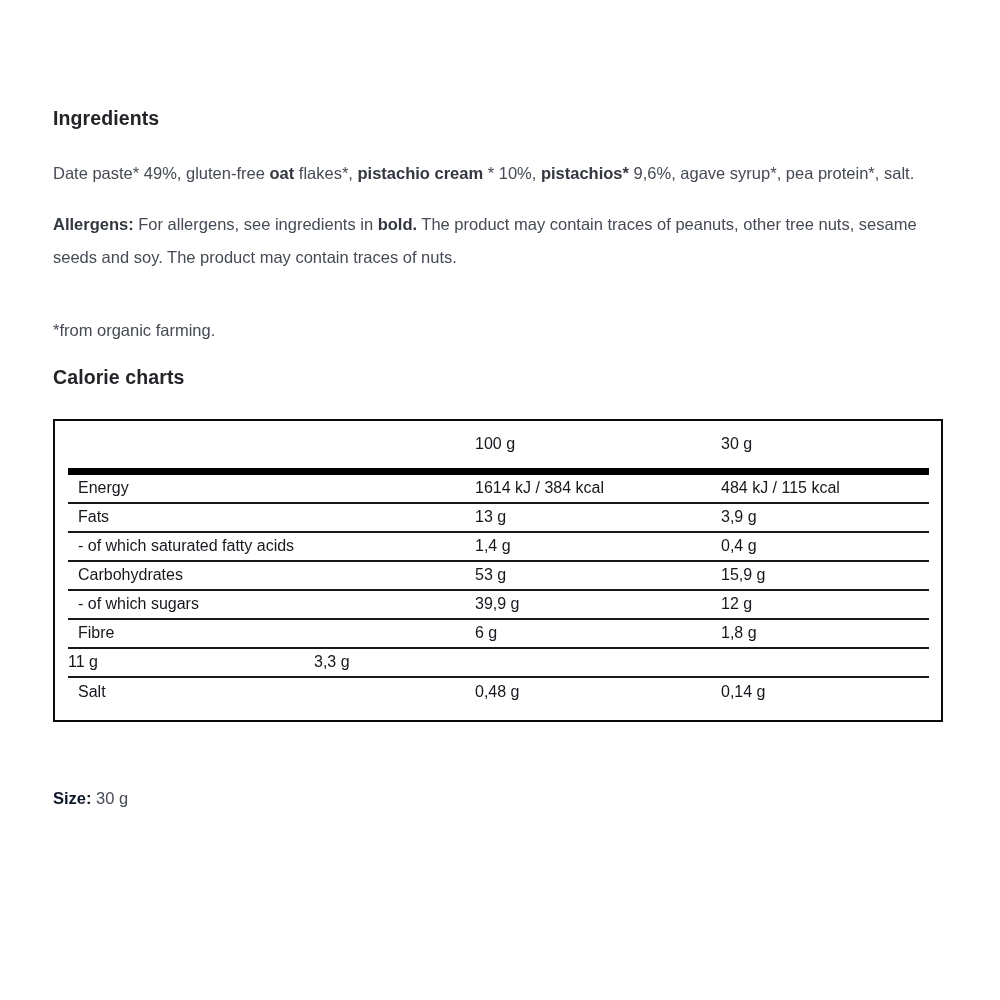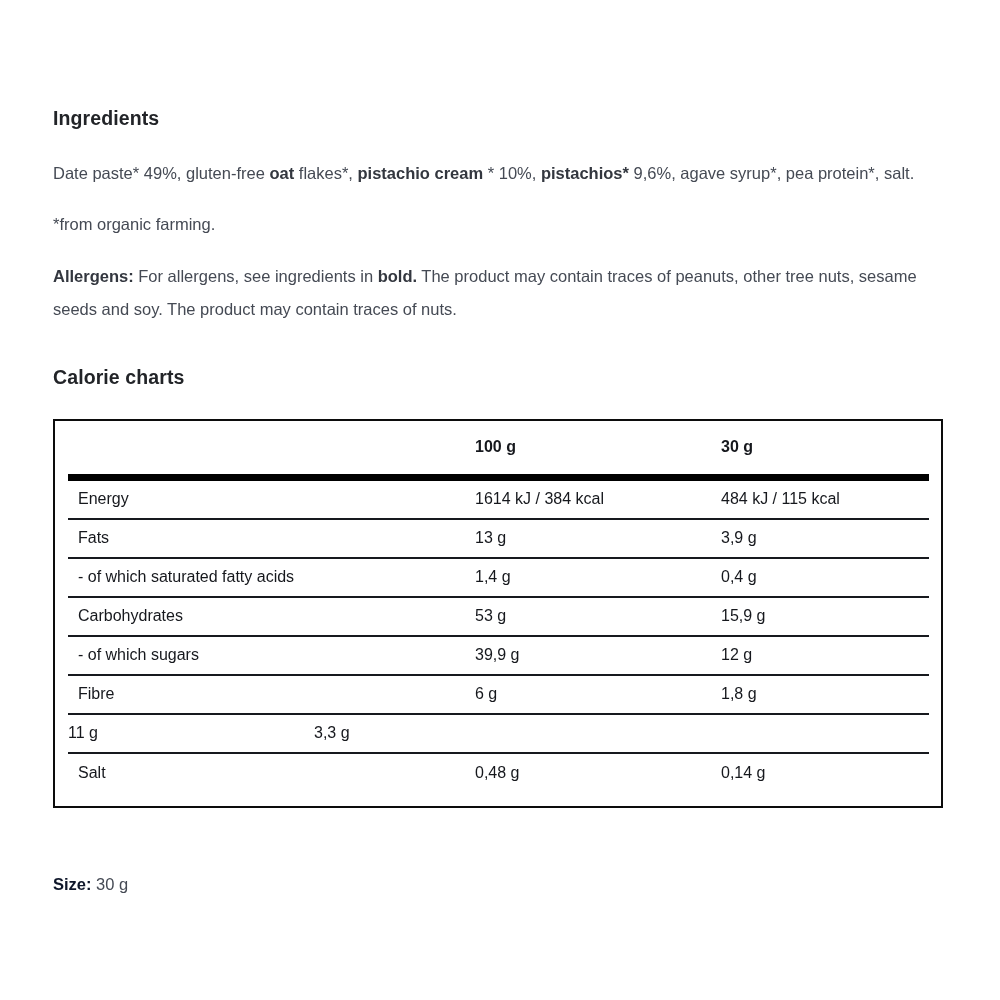--- a/index.html
+++ b/index.html
@@ -45,28 +45,28 @@
 
   .nutri-table {
     width: 890px;
     border: 2px solid var(--table-border);
     padding: 0 12px 13px 13px;
     color: var(--table-text);
     font-size: 16px;
   }
   .thead-row {
     display: flex;
-    height: 60px;
+    height: 54px;
     align-items: center;
     border-bottom: 7px solid #000;
-    font-weight: 700;
+    font-weight: 400;
   }
   .trow {
     display: flex;
-    height: 39px;
+    height: 29px;
     align-items: center;
     border-bottom: 2px solid var(--row-line);
   }
   .trow:last-child { border-bottom: none; }
   .c1 { width: 407px; padding-left: 10px; }
   .c2 { width: 246px; }
   .c3 { flex: 1; }
 
   .size-line {
     margin-top: 60px;
@@ -78,23 +78,23 @@
 </style>
 </head>
 <body>
 
 <div class="content">
 
   <h2 class="section-heading">Ingredients</h2>
 
   <p class="para"><span class="seg">Date paste* 49%, gluten-free </span><span class="seg bold">oat</span><span class="seg"> flakes*, </span><span class="seg bold">pistachio cream</span><span class="seg"> * 10%, </span><span class="seg bold">pistachios*</span><span class="seg"> 9,6%, agave syrup*, pea protein*, salt.</span></p>
 
+  <p class="para allergens"><span class="seg bold">Allergens:</span><span class="seg"> For allergens, see ingredients in </span><span class="seg bold">bold.</span><span class="seg"> The product may contain traces of peanuts, other tree nuts, sesame seeds and soy. The product may contain traces of nuts.</span></p>
+
   <p class="para organic">*from organic farming.</p>
-
-  <p class="para allergens"><span class="seg bold">Allergens:</span><span class="seg"> For allergens, see ingredients in </span><span class="seg bold">bold.</span><span class="seg"> The product may contain traces of peanuts, other tree nuts, sesame seeds and soy. The product may contain traces of nuts.</span></p>
 
   <h2 class="section-heading calorie-heading">Calorie charts</h2>
 
   <div class="nutri-table">
     <div class="thead-row">
       <div class="c1"></div>
       <div class="c2">100 g</div>
       <div class="c3">30 g</div>
     </div>
     <div>

